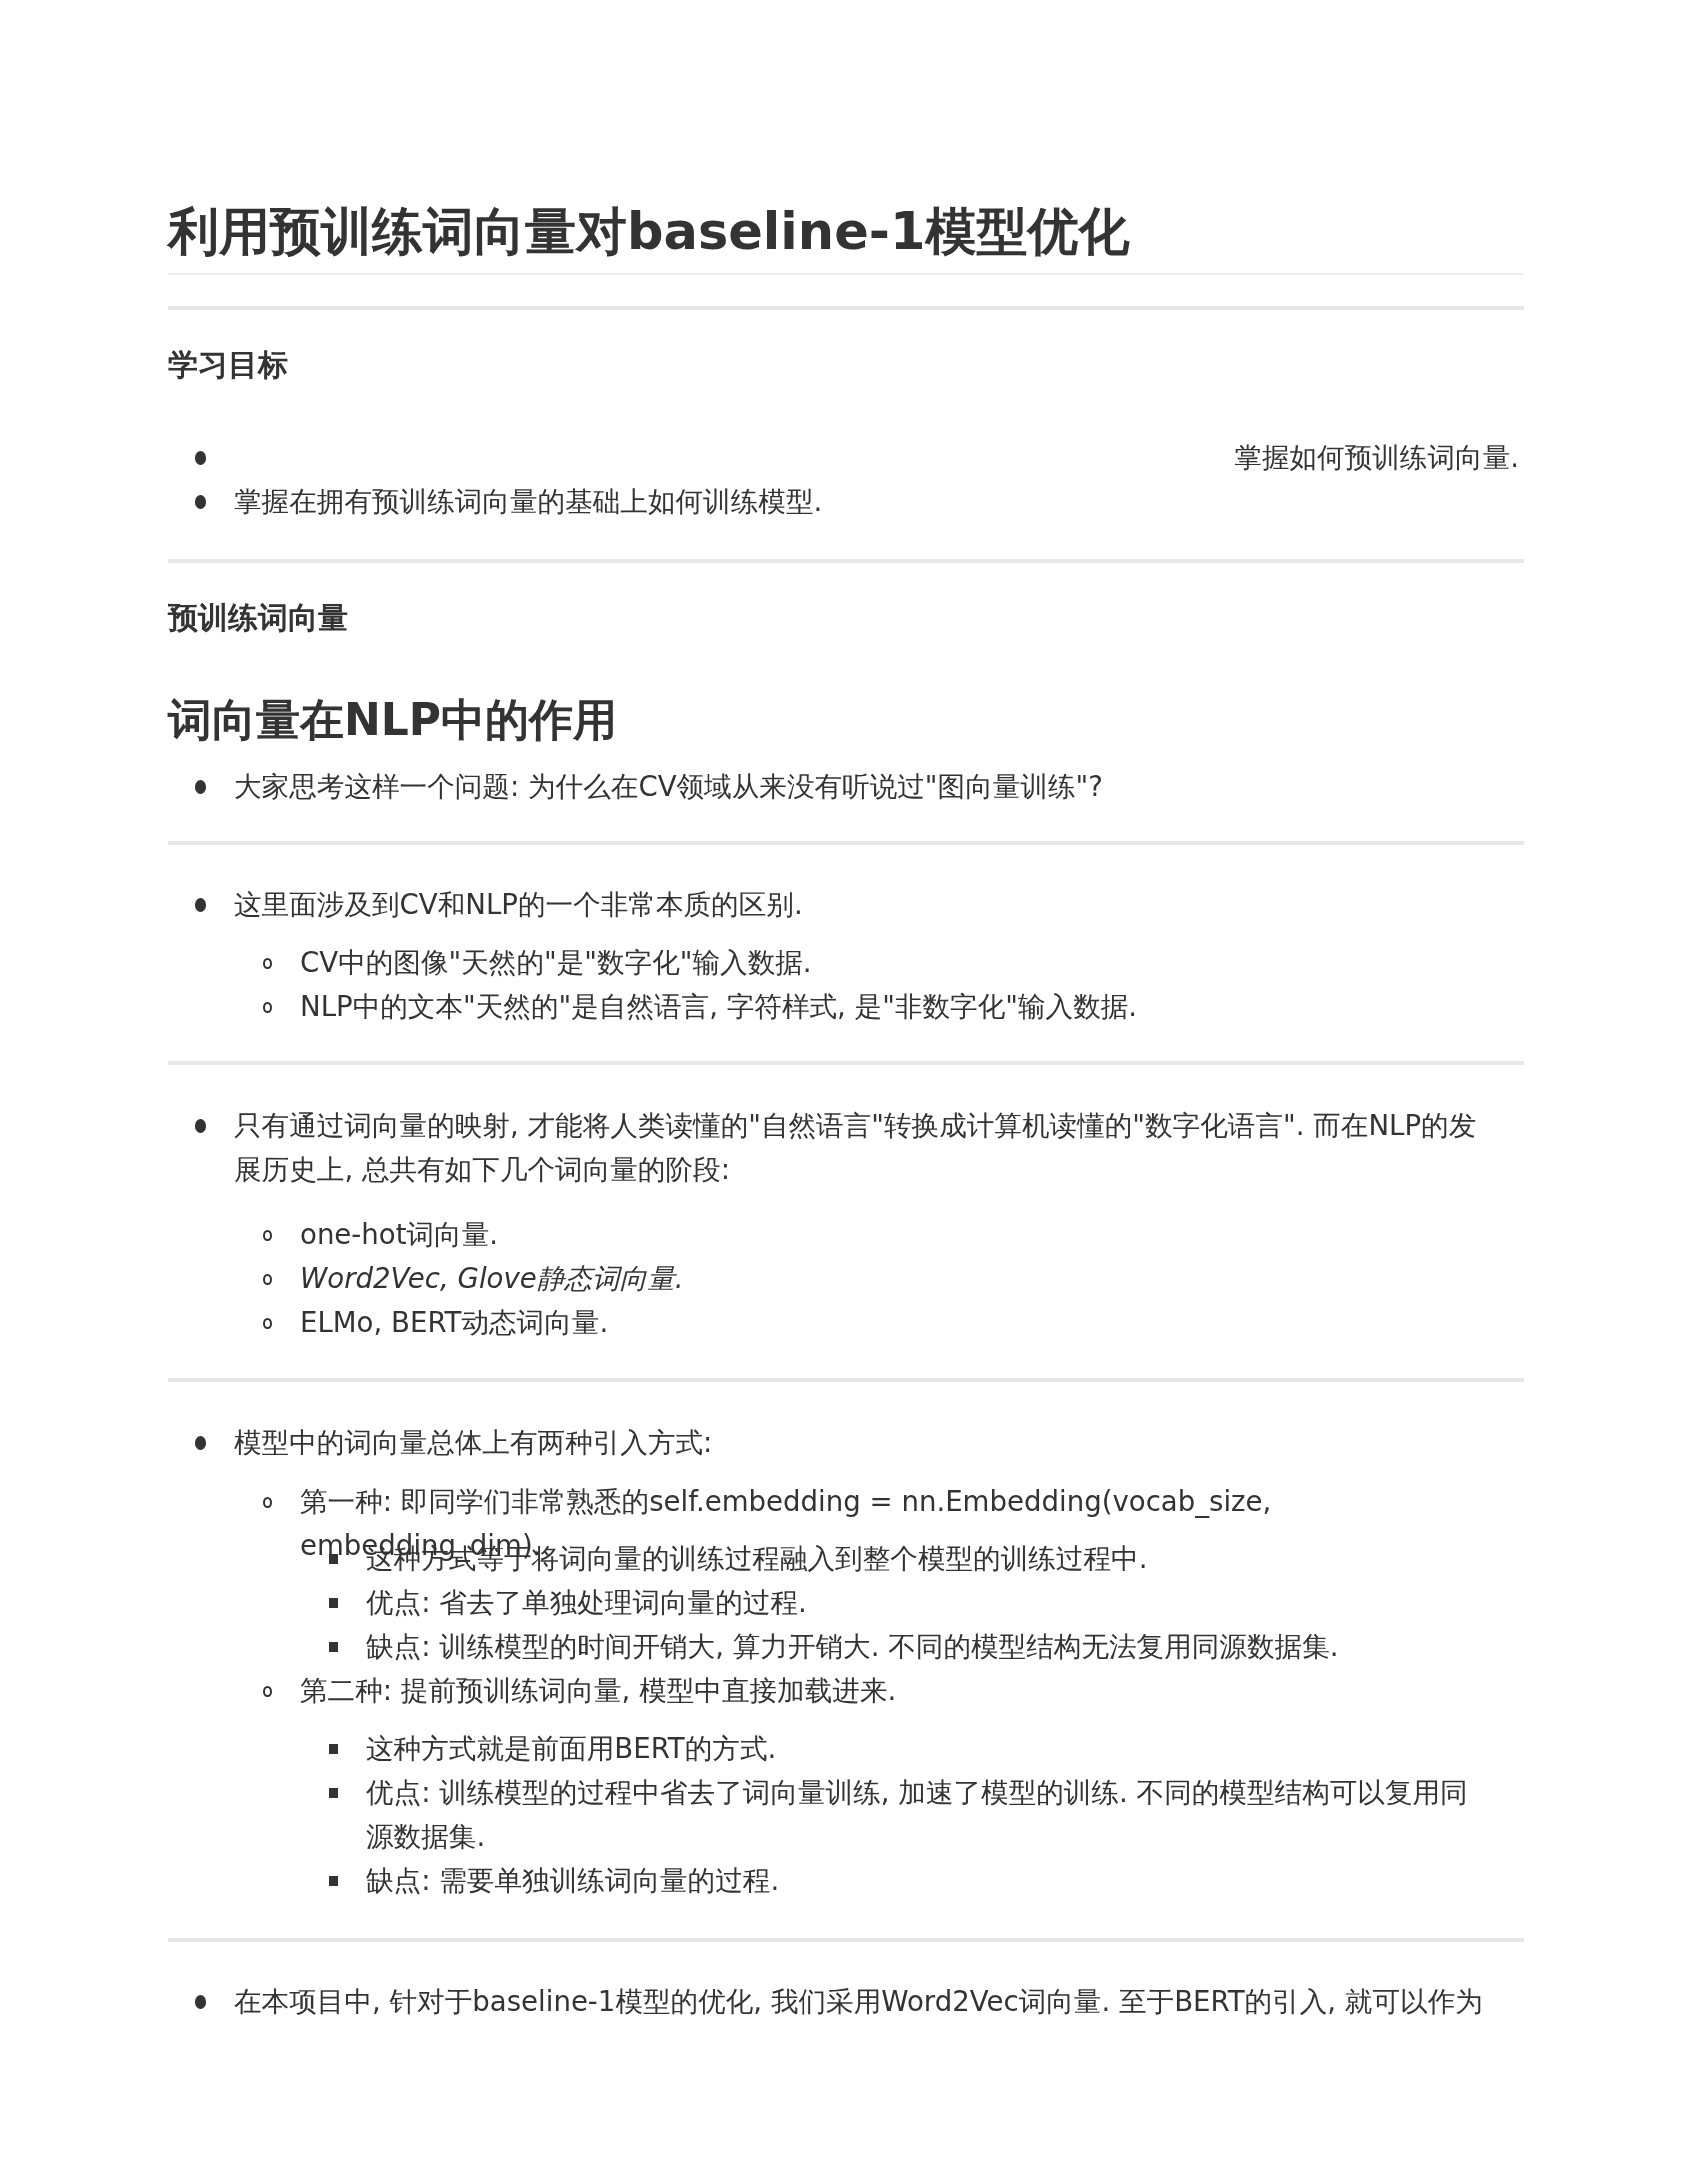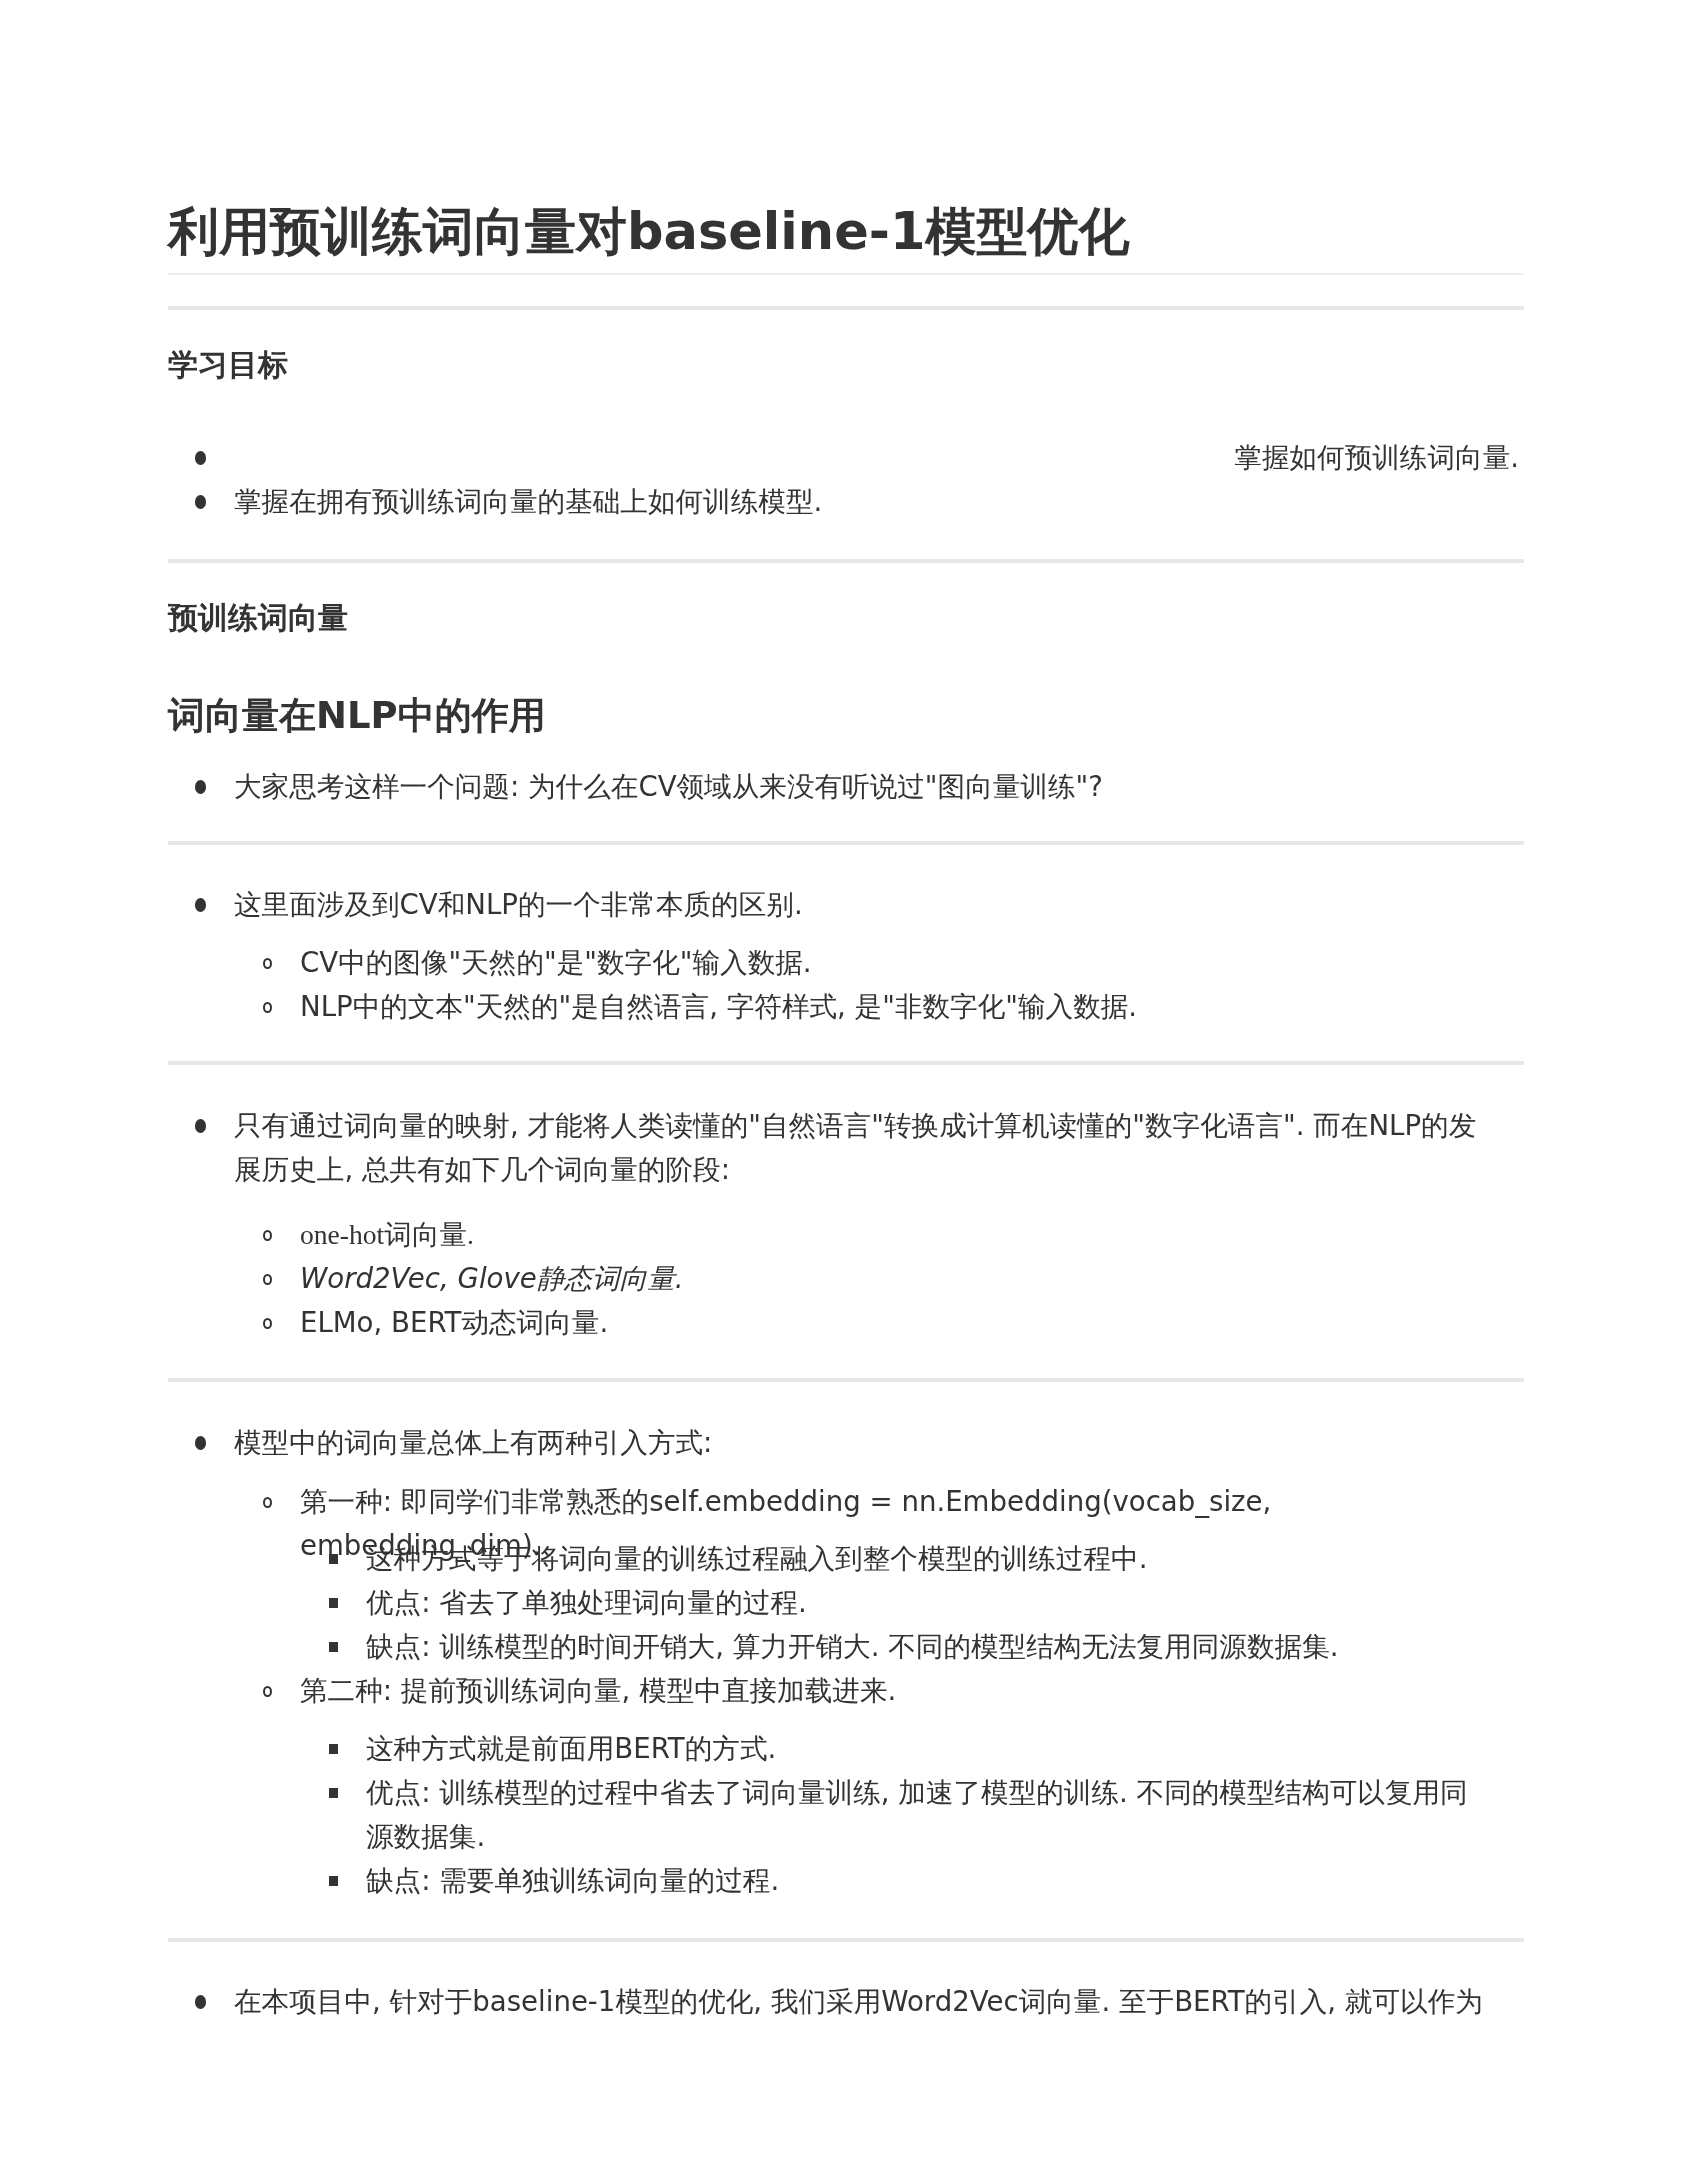--- a/index.html
+++ b/index.html
@@ -54,21 +54,21 @@
       font-size: 30px;
       font-weight: bold;
       line-height: 1.1;
       color: #333333;
       white-space: nowrap;
     }
     h3 {
       position: absolute;
       left: 0;
       margin: 0;
-      font-size: 37px;
+      font-size: 44px;
       font-weight: bold;
       line-height: 1.1;
       color: #333333;
       white-space: nowrap;
     }
     .li {
       position: absolute;
       font-size: 27.6px;
       line-height: 44px;
       color: #333333;
@@ -152,21 +152,21 @@
     <span class="text">NLP中的文本"天然的"是自然语言, 字符样式, 是"非数字化"输入数据.</span>
   </div>
 
   <div class="hr" style="top:1061px;"></div>
 
   <div class="li lvl1" style="top:1104px;">
     <span class="bullet-disc"></span>
     <span class="text">只有通过词向量的映射, 才能将人类读懂的"自然语言"转换成计算机读懂的"数字化语言". 而在NLP的发</span>
     <span class="text">展历史上, 总共有如下几个词向量的阶段:</span>
   </div>
-  <div class="li lvl2" style="top:1213px;font-family:Liberation Serif, serif;">
+  <div class="li lvl2" style="top:1213px;">
     <span class="bullet-circle"></span>
     <span class="text">one-hot词向量.</span>
   </div>
   <div class="li lvl2" style="top:1257px;font-style:italic;">
     <span class="bullet-circle"></span>
     <span class="text">Word2Vec, Glove静态词向量.</span>
   </div>
   <div class="li lvl2" style="top:1301px;">
     <span class="bullet-circle"></span>
     <span class="text">ELMo, BERT动态词向量.</span>

